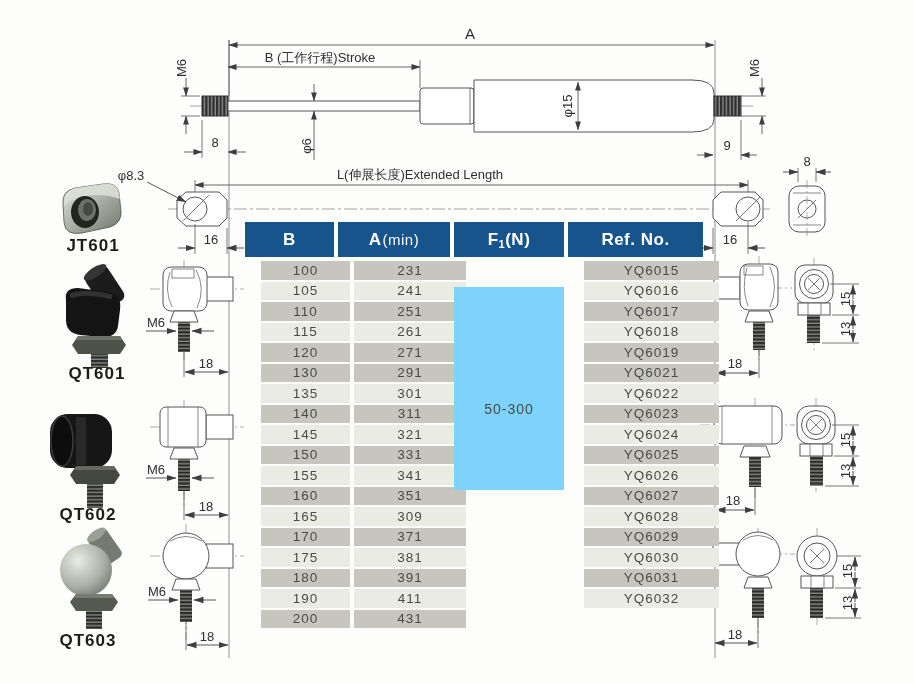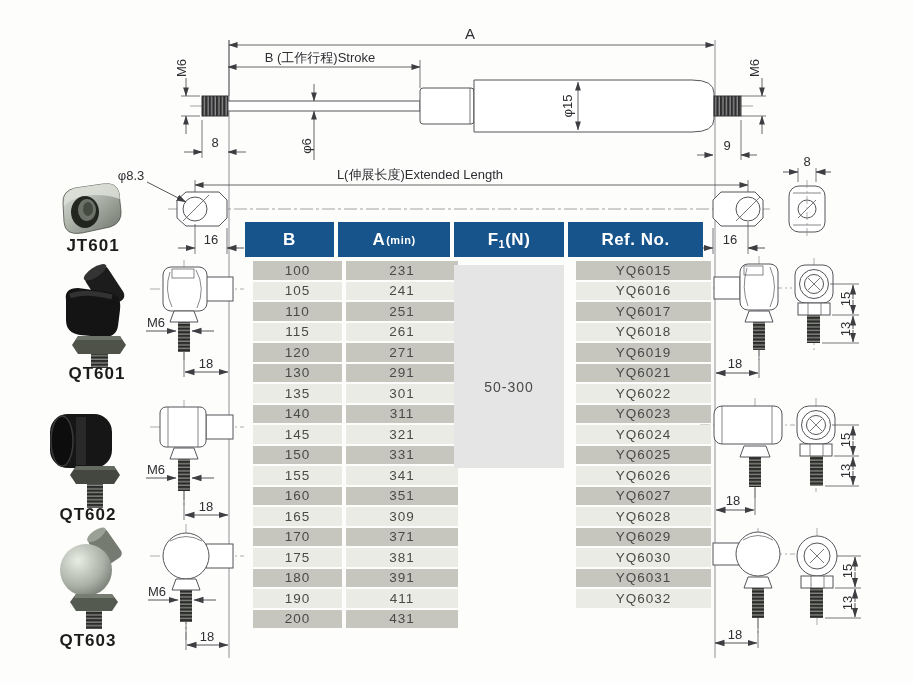--- a/index.html
+++ b/index.html
@@ -12,23 +12,23 @@
 
   
   #spec-table{position:absolute;left:245px;top:222px;width:458px;height:430px;}
   #thead{display:flex;height:35px;margin-bottom:4px;}
   .th{background:#17548c;color:#ffffff;font-weight:bold;font-size:17px;
       display:flex;align-items:center;justify-content:center;letter-spacing:0.5px;}
   .th-b{width:89px;margin-right:4px;}
   .th-a{width:112px;margin-right:4px;}
   .th-f{width:110px;margin-right:4px;}
   .th-ref{width:135px;}
-  .hsuffix{font-size:11px;font-weight:bold;margin-left:1px;}
+  .hsuffix{font-size:15px;font-weight:normal;margin-left:1px;}
   .hsub{font-size:11px;position:relative;top:4px;}
-  #tbody{position:absolute;left:8px;top:39px;}
+  #tbody{position:absolute;left:16px;top:39px;}
   .trow{display:flex;height:18.5px;margin-bottom:2px;}
   .cell{display:flex;align-items:center;justify-content:center;
         font-size:13.5px;color:#4a4a48;letter-spacing:1px;}
   .cell-b{width:89px;margin-right:4px;}
   .cell-a{width:112px;margin-right:4px;}
   .cell-f{width:110px;margin-right:4px;background:transparent !important;}
   .cell-ref{width:135px;}
   .dark .cell{background:#c6c6bf;}
   .light .cell{background:#ebebe6;text-align:right;}
   .force-block{position:absolute;left:209px;width:110px;
@@ -490,18 +490,18 @@
           <div class="cell cell-a">411</div>
           <div class="cell cell-f"></div>
           <div class="cell cell-ref">YQ6032</div>
         </div>
         <div class="trow dark">
           <div class="cell cell-b">200</div>
           <div class="cell cell-a">431</div>
           <div class="cell cell-f"></div>
         </div>
       </div>
-<div class="force-block" style="top: 43px; height: 203px; background: #e5e5e5;">
+<div class="force-block" style="top: 65px; height: 203px; background: #7dd3fc;">
         <span>50-300</span>
       </div>
     </div>
 
 </div>
 
 </body></html>

